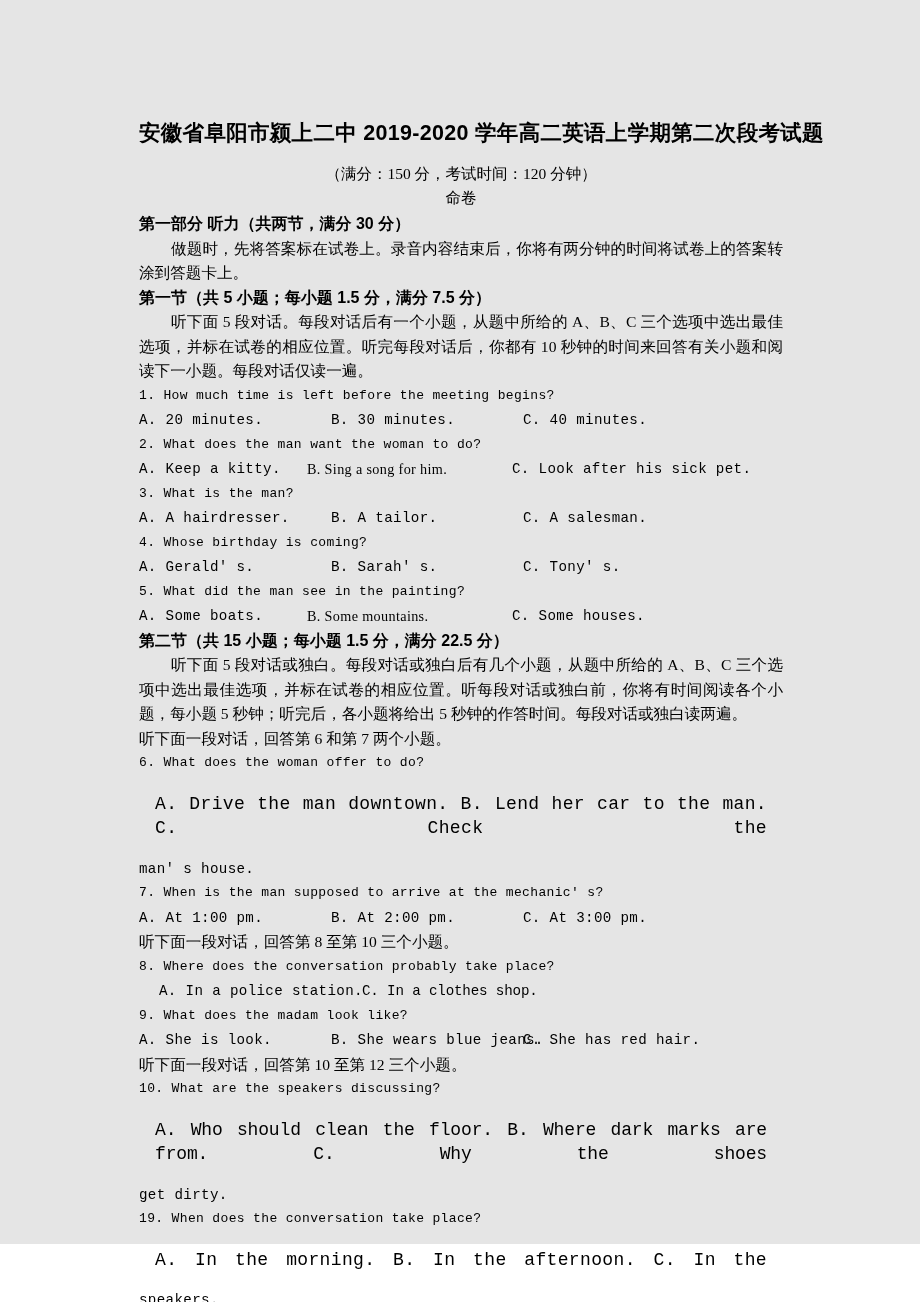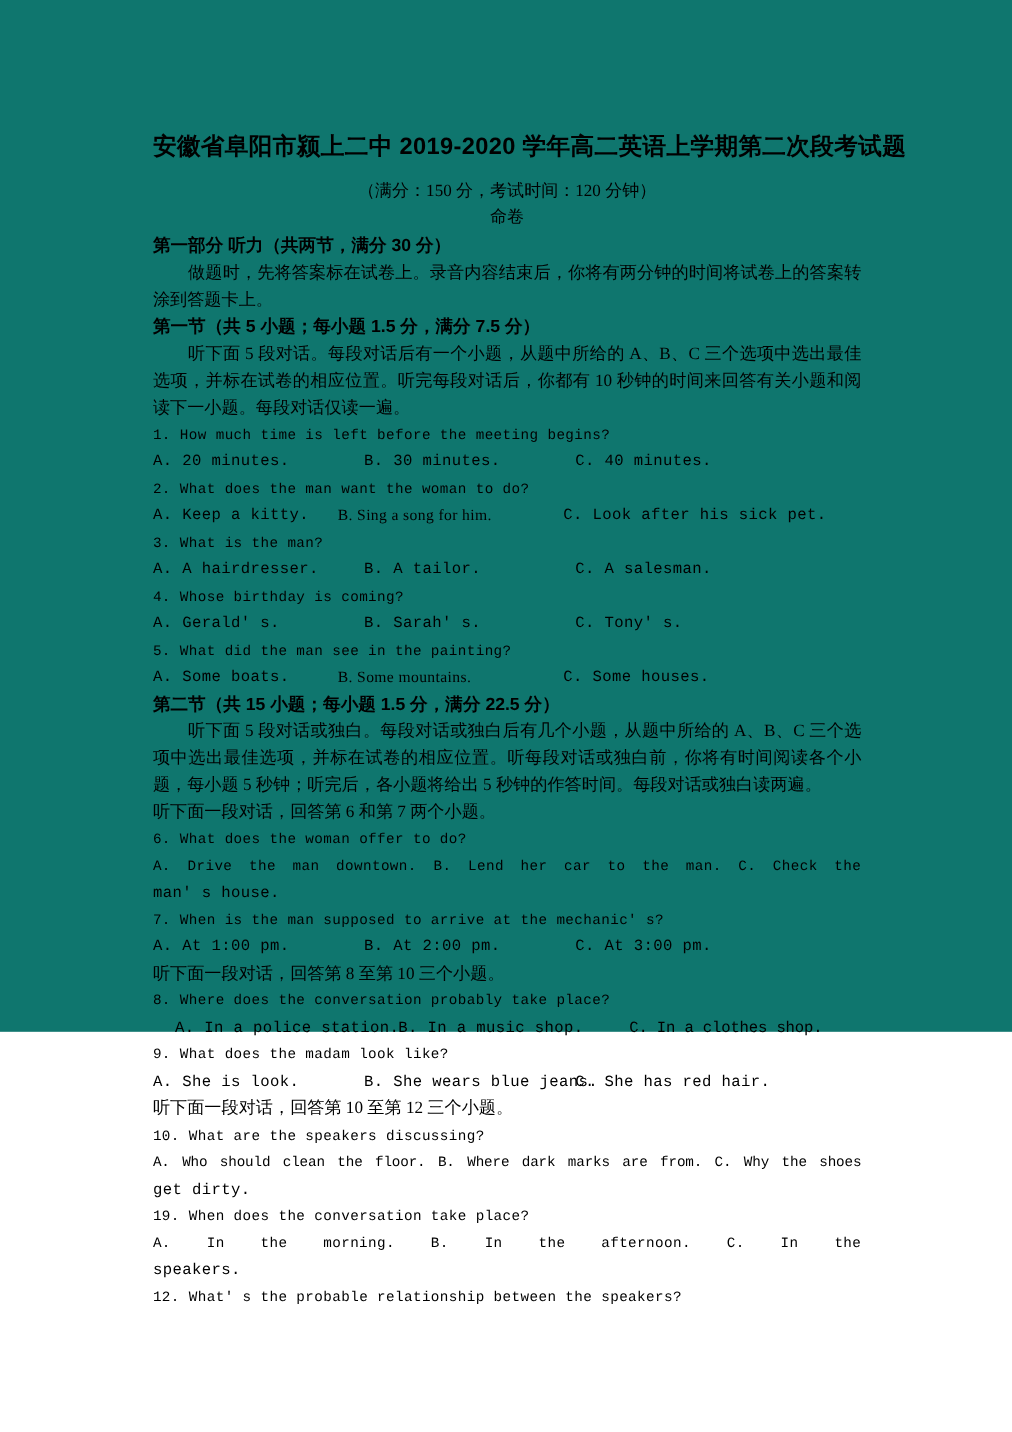--- a/index.html
+++ b/index.html
@@ -10,22 +10,22 @@
   body {
     width: 920px;
     height: 1302px;
     font-family: "Liberation Serif", "DejaVu Serif", serif;
     color: #000000;
     overflow: hidden;
   }
   .page {
     position: relative;
     width: 920px;
-    height: 938px;
-    background: #0f766e;
+    height: 1244px;
+    background: #e5e5e5;
     box-sizing: border-box;
   }
   .content {
     position: absolute;
     left: 139px;
     top: 118px;
     width: 644px;
   }
 
   
@@ -104,23 +104,23 @@
   
   .opt-row.w-wide .oa { width: 203px; margin-left: 20px; }
   .opt-row.w-wide .ob { width: 210px; }
 
   .opt-row.w-narrow .oa { width: 168px; }
   .opt-row.w-narrow .ob { width: 205px; font-family: Liberation Serif, serif; }
 
   
   .opt-just {
     font-family: "Liberation Mono", "DejaVu Sans Mono", monospace;
-    font-size: 13px;
-    line-height: 24.5px;
-    margin: 0;
+    font-size: 18px;
+    line-height: 24.5px;
+    margin: 16px;
     letter-spacing: 0.35px;
     text-align: justify;
     text-align-last: justify;
   }
   .opt-just > span { display: inline; }
   .opt-cont {
     font-family: "Liberation Mono", "DejaVu Sans Mono", monospace;
     font-size: 14.2px;
     line-height: 24.5px;
     margin: 0;
@@ -200,21 +200,20 @@
       <span class="oa">A. At 1:00 pm.</span>
       <span class="ob">B. At 2:00 pm.</span>
       <span class="oc">C. At 3:00 pm.</span>
     </div>
 
     <p class="cn-line">听下面一段对话，回答第 8 至第 10 三个小题。</p>
 
     <p class="q-line">8. Where does the conversation probably take place?</p>
     <div class="opt-row w-wide">
       <span class="oa">A. In a police station.</span>
-      <span class="ob">B. In a music shop.</span>
       <span class="oc tight">C. In a clothes shop.</span>
     </div>
 
     <p class="q-line">9. What does the madam look like?</p>
     <div class="opt-row">
       <span class="oa">A. She is look.</span>
       <span class="ob">B. She wears blue jeans.</span>
       <span class="oc">C. She has red hair.</span>
     </div>
 

